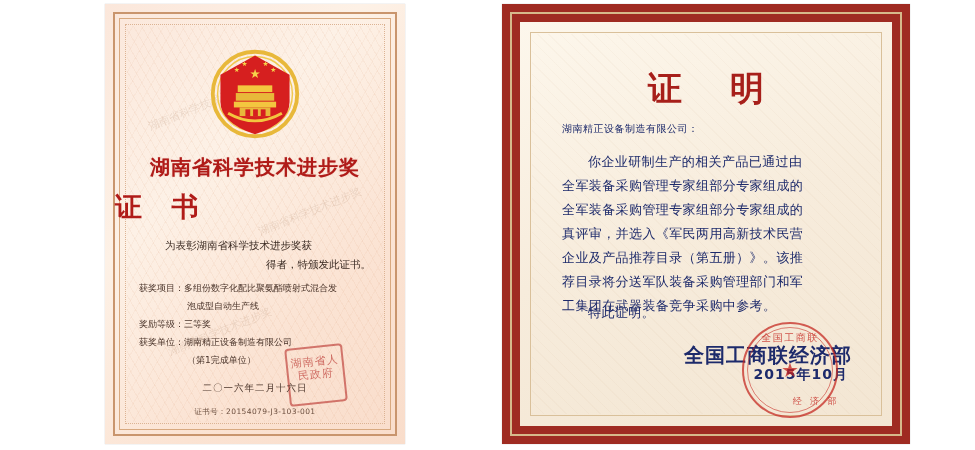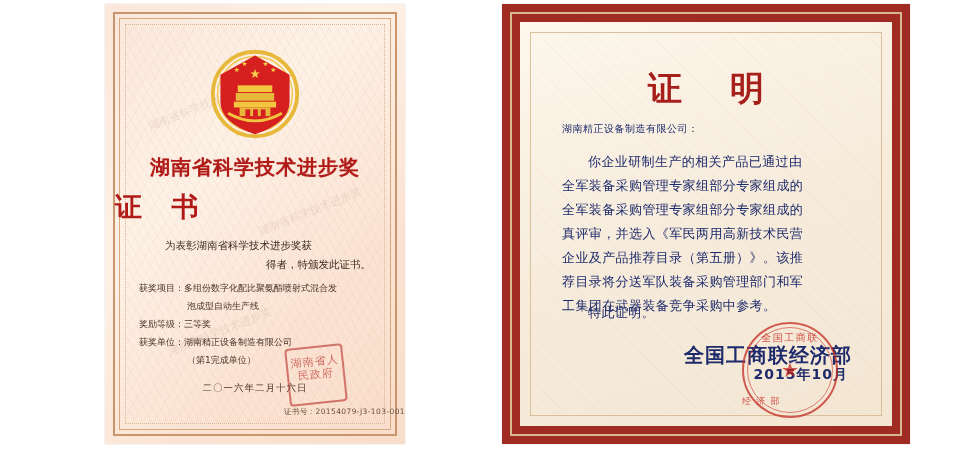--- a/index.html
+++ b/index.html
@@ -128,21 +128,21 @@
     font-family: "DejaVu Sans", sans-serif;
     font-size: 9.5px;
     color: #4a342a;
     letter-spacing: 1px;
   }
   .cert1-no {
     position: absolute;
     top: 403px;
     left: 0;
     width: 100%;
-    text-align: right;
+    text-align: center;
     font-family: "DejaVu Sans", sans-serif;
     font-size: 7.5px;
     color: #6b4e3e;
     letter-spacing: 0.4px;
   }
   .seal1 {
     position: absolute;
     left: 182px;
     top: 342px;
     width: 58px;
@@ -309,22 +309,22 @@
     text-align: center;
     font-family: "DejaVu Sans", sans-serif;
     font-size: 10px;
     letter-spacing: 1.5px;
     color: rgba(196,34,28,0.78);
   }
   .seal2 .bottomtext {
     position: absolute;
     left: 0; bottom: 10px;
     width: 96px;
-    text-align: left;
-    font-family: Liberation Serif, serif;
+    text-align: right;
+    font-family: Liberation Mono, monospace;
     font-size: 9px;
     letter-spacing: 1.5px;
     color: rgba(196,34,28,0.78);
   }
 </style>
 </head>
 <body>
 
 <div class="page">
 

